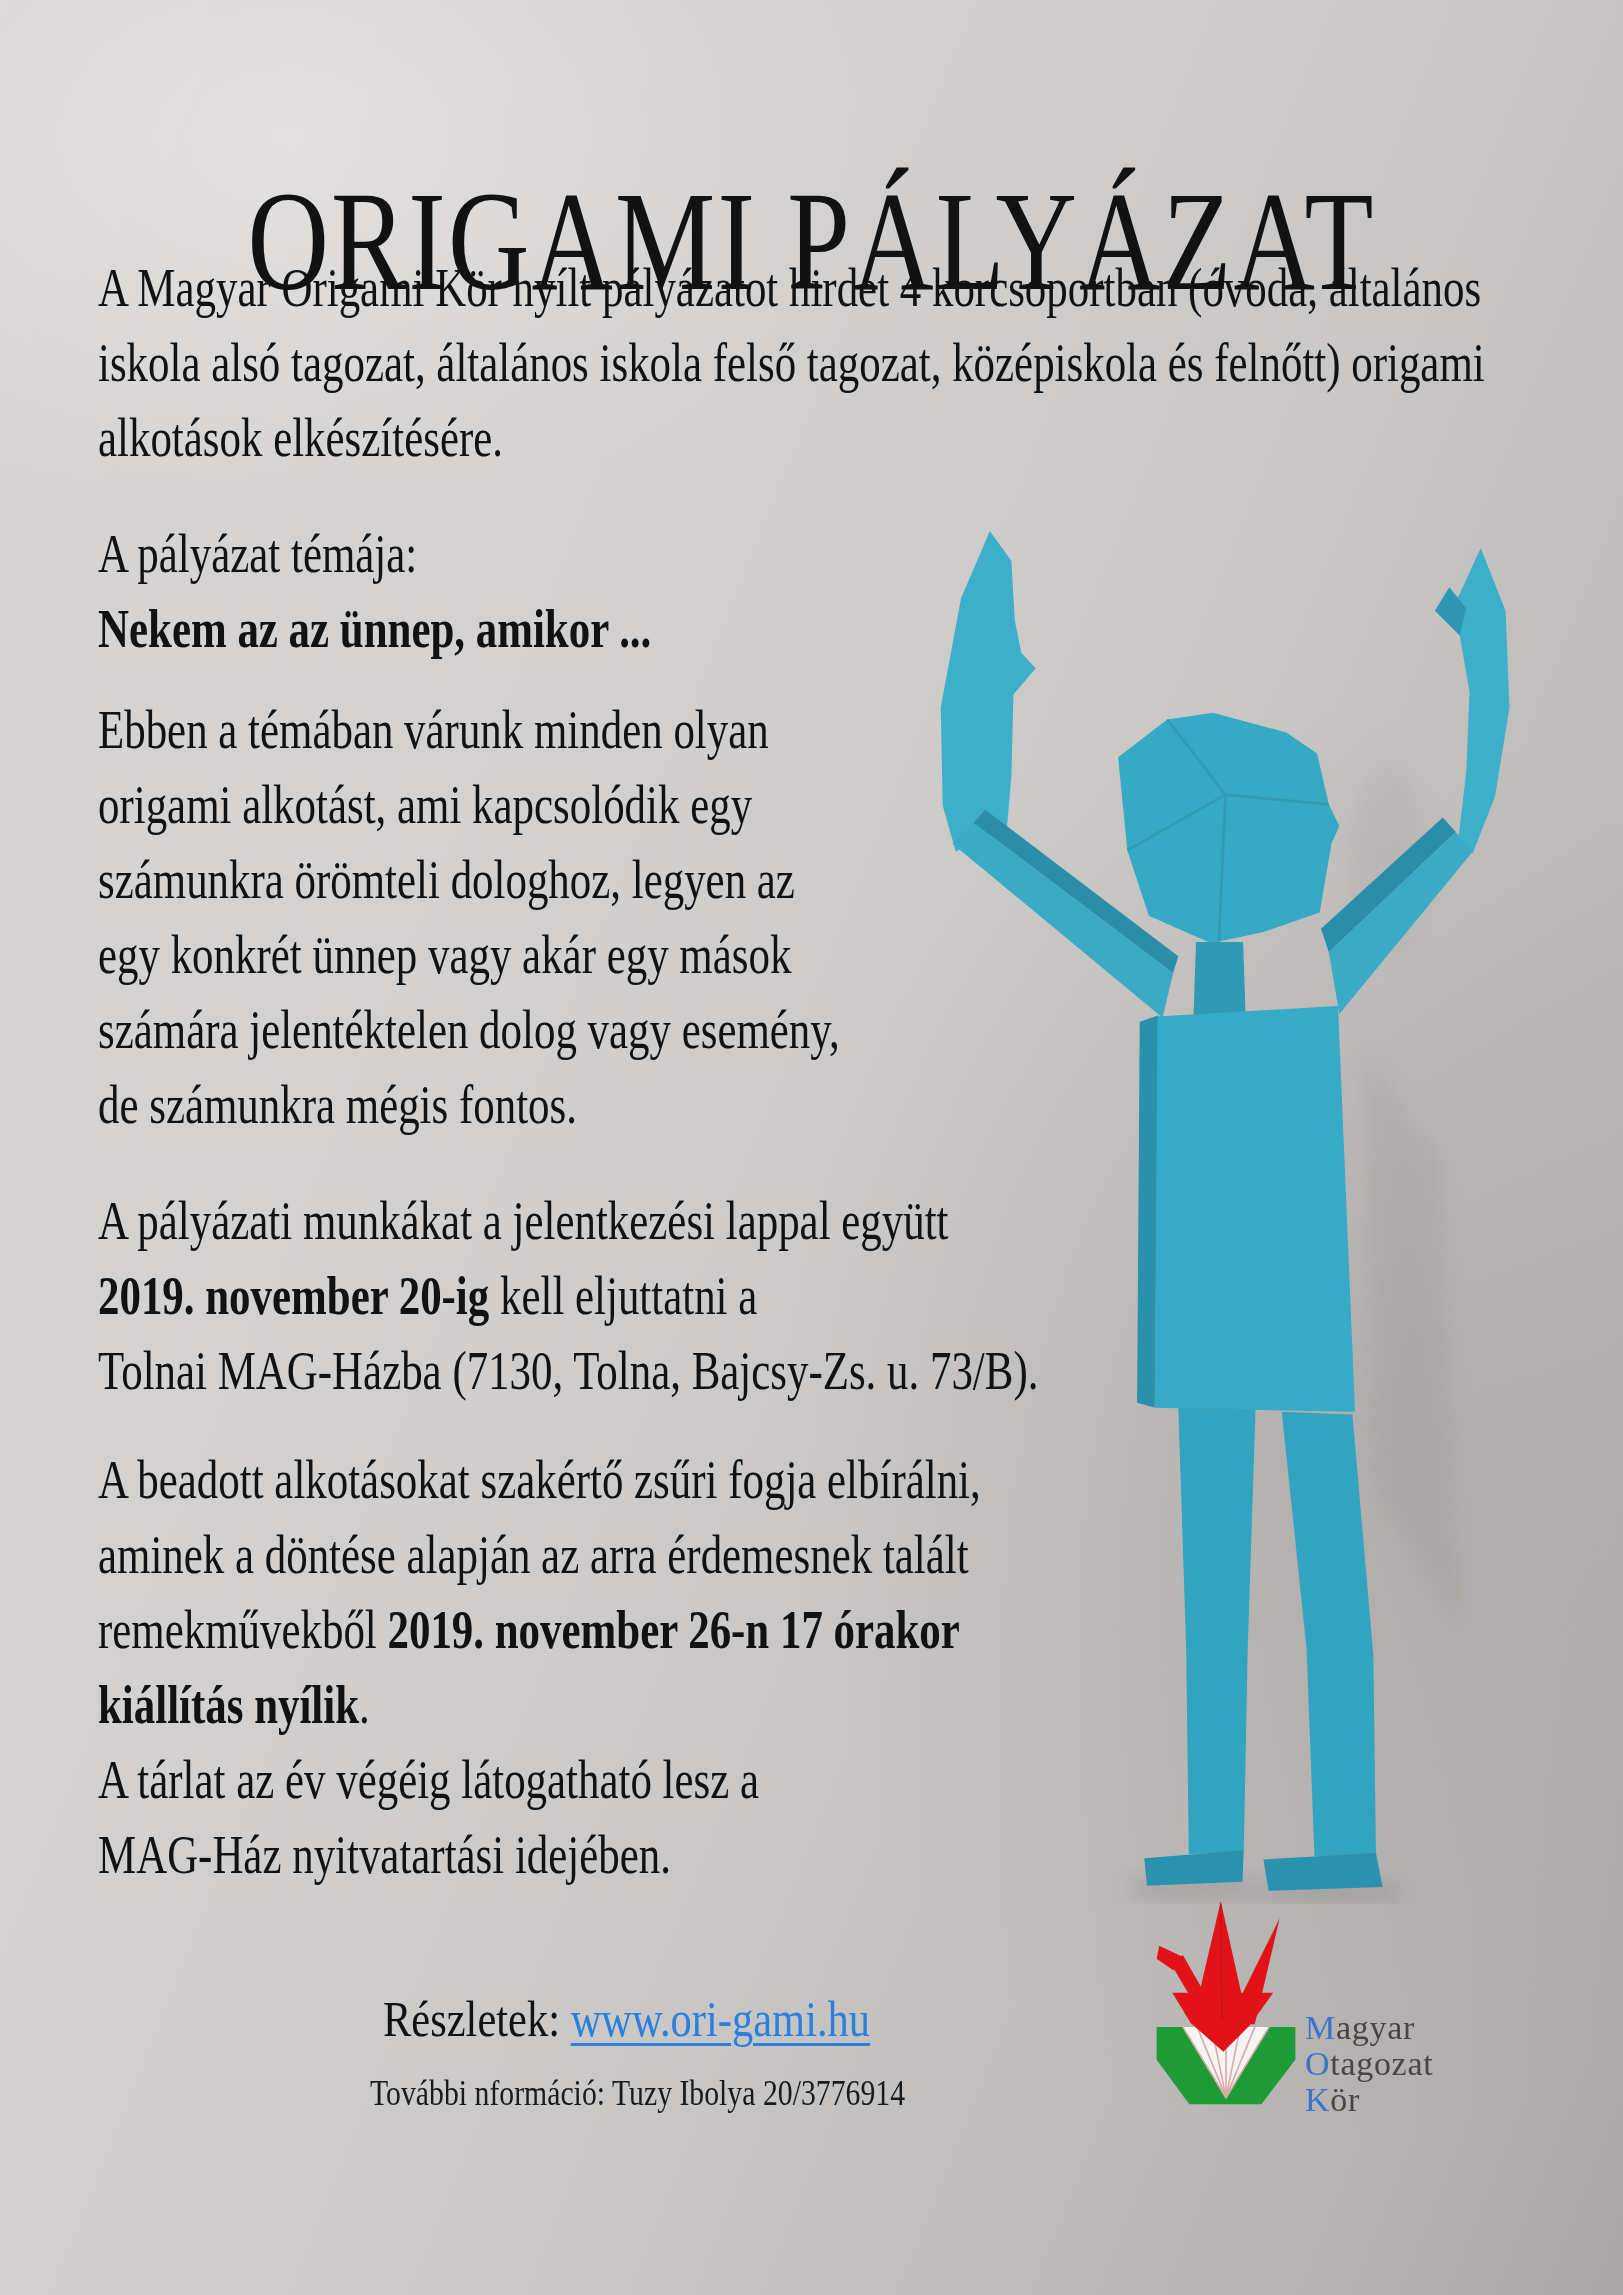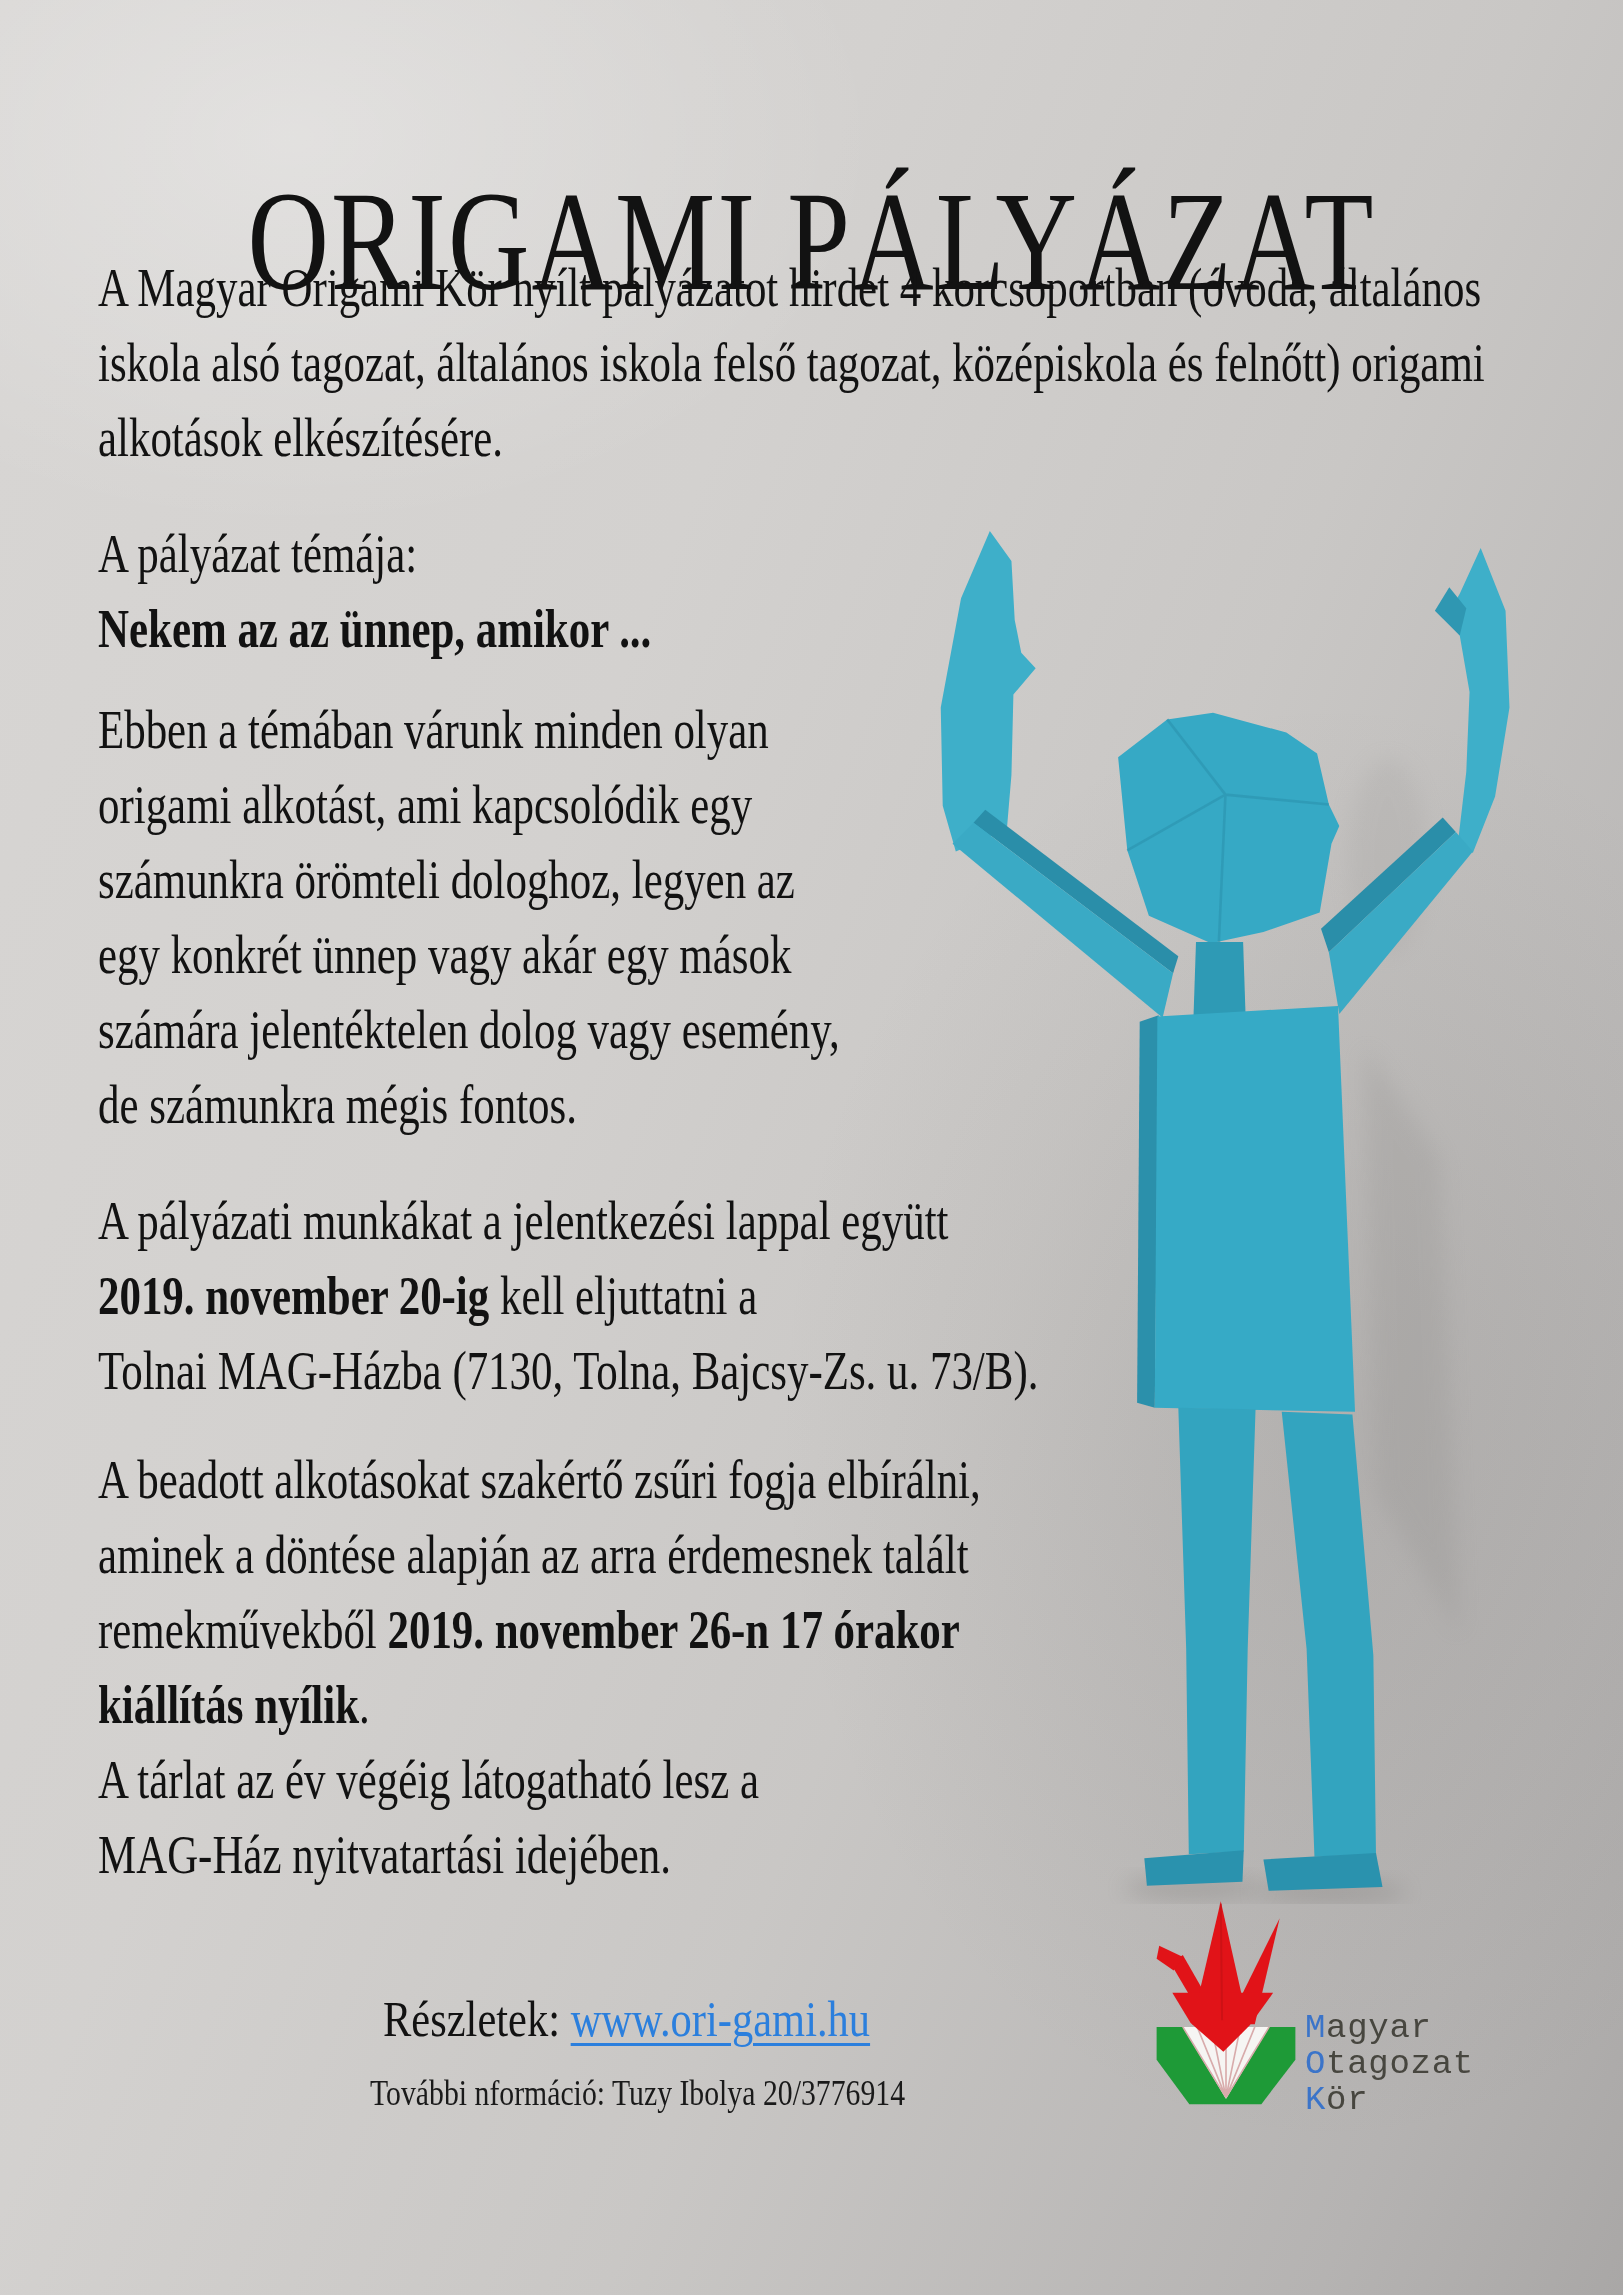--- a/index.html
+++ b/index.html
@@ -42,21 +42,21 @@
   .moreinfo{
     position:absolute;left:370px;top:2073px;
     font-size:35px;line-height:1.2;
     transform:scaleX(0.85);transform-origin:0 0;
     white-space:nowrap;color:#1a1a1a;
   }
   .figure-svg{position:absolute;left:910px;top:523px;}
   .logo-svg{position:absolute;left:1150px;top:1896px;}
   .logo-text{
     position:absolute;left:1305px;top:2010px;
-    font-family:Liberation Mono, monospace;
+    font-family:Liberation Serif, serif;
     font-size:34px;line-height:36px;color:#47463f;
     letter-spacing:0.7px;
   }
   .logo-text .initial{color:#3b74c9;}
 </style>
 </head>
 <body>
 
 <div class="page">
   <div class="vignette"></div>

